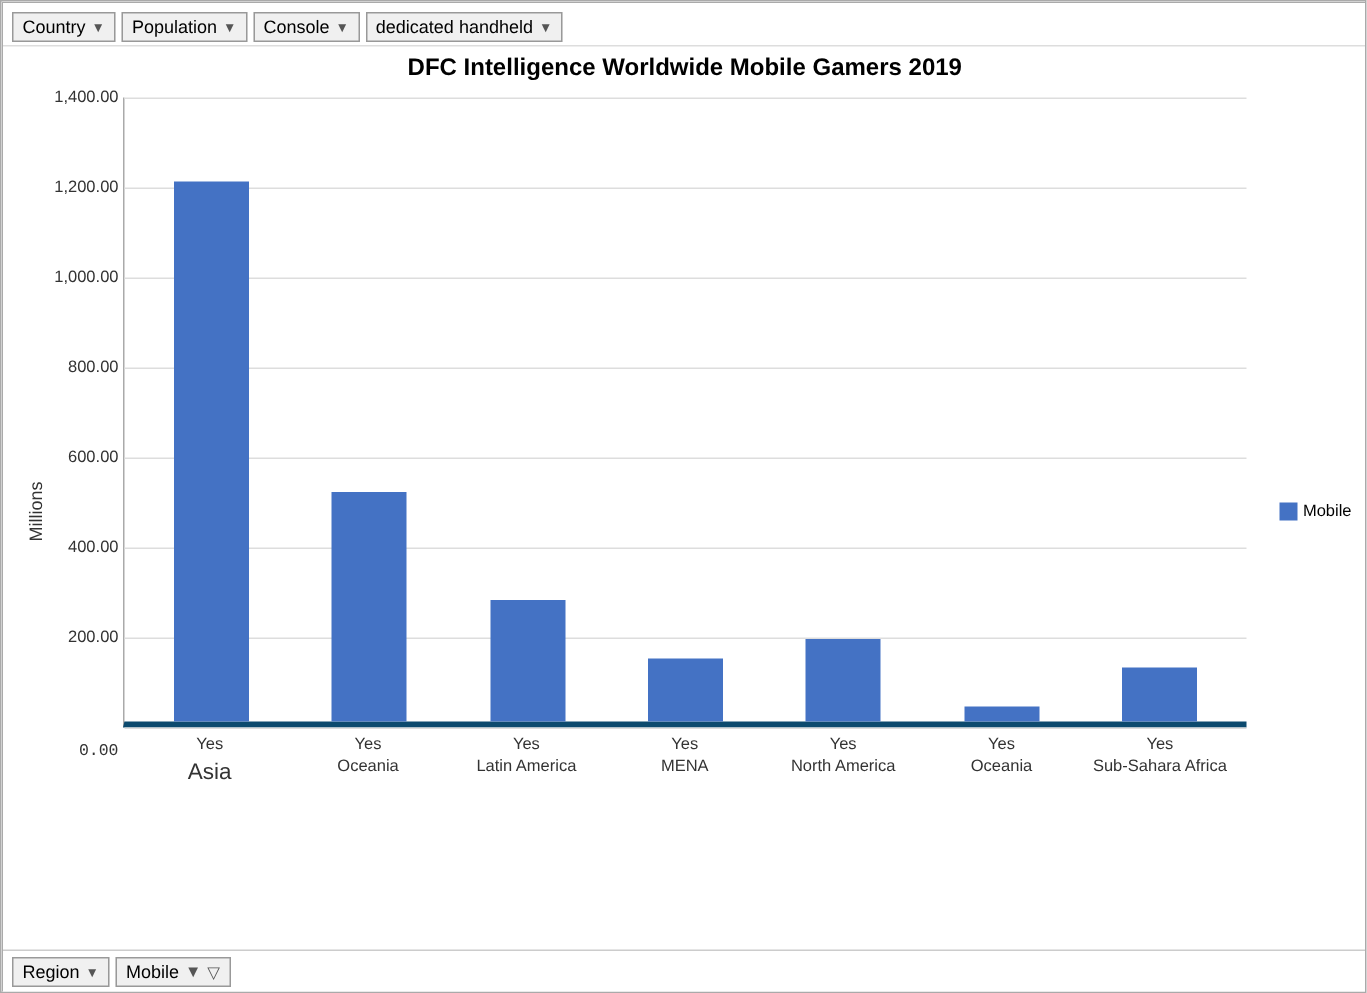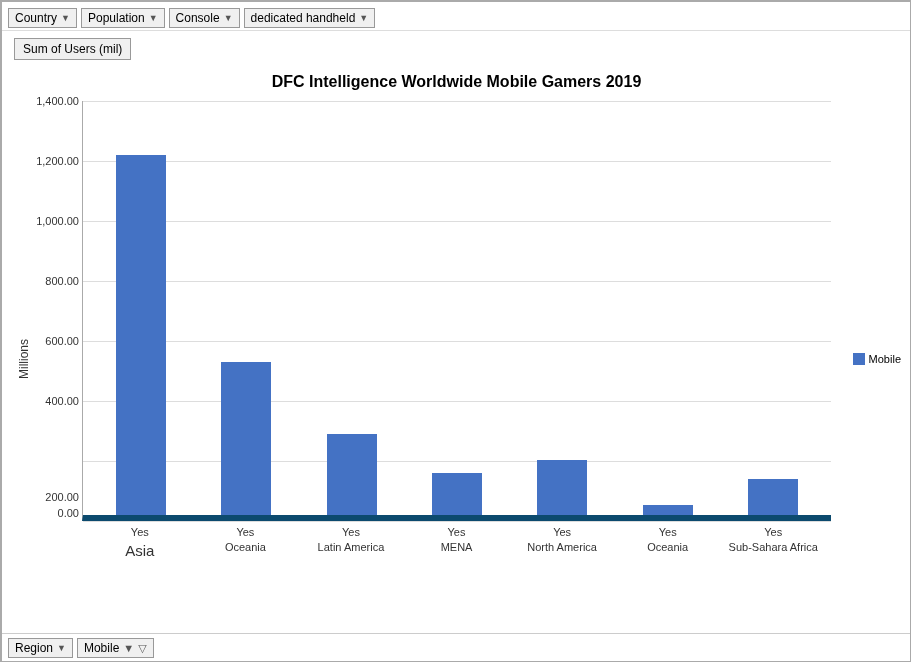--- a/index.html
+++ b/index.html
@@ -106,53 +106,50 @@
     <button class="filter-btn">
       <span>Console</span>
       <span class="arrow">▼</span>
     </button>
     <button class="filter-btn">
       <span>dedicated handheld</span>
       <span class="arrow">▼</span>
     </button>
   </div>
 
-  <div style="padding: 3px 6px;">
-    <span class="sum-label">Sum of Users (mil)</span>
-  </div>
 
   <div style="flex:1; position:relative; padding: 0 10px 10px 10px;">
 
     <div class="chart-title">DFC Intelligence Worldwide Mobile Gamers 2019</div>
 
     <div style="display:flex; height: calc(100% - 40px); position:relative;">
 
       <div class="y-axis-label">Millions</div>
 
       <div style="flex:1; position:relative;">
 
-        <div style="position:relative; height:420px; margin-left:50px; margin-right:70px; border-left:1px solid #aaa; border-bottom:6px solid #0c4a6e;">
+        <div style="position:relative; height:420px; margin-left:50px; margin-right:70px; border-left:1px solid #aaa; border-bottom:4px solid #0c4a6e;">
 
           <div style="position:absolute; top:0; left:0; right:0; bottom:0;" id="grid-container">
           <div style="position: absolute; left: 0px; right: 0px; top: 0px; border-top: 1px solid rgb(221, 221, 221); pointer-events: none;"></div>
               <div style="position: absolute; right: calc(100% + 4px); top: 0px; transform: translateY(-50%); font-size: 11px; color: rgb(51, 51, 51); white-space: nowrap; text-align: right;">1,400.00</div>
               <div style="position: absolute; left: 0px; right: 0px; top: 60.018px; border-top: 1px solid rgb(221, 221, 221); pointer-events: none;"></div>
               <div style="position: absolute; right: calc(100% + 4px); top: 60.018px; transform: translateY(-50%); font-size: 11px; color: rgb(51, 51, 51); white-space: nowrap; ">1,200.00</div>
               <div style="position: absolute; left: 0px; right: 0px; top: 119.994px; border-top: 1px solid rgb(221, 221, 221); pointer-events: none;"></div>
               <div style="position: absolute; right: calc(100% + 4px); top: 119.994px; transform: translateY(-50%); font-size: 11px; color: rgb(51, 51, 51); white-space: nowrap; text-align: right;">1,000.00</div>
               <div style="position: absolute; left: 0px; right: 0px; top: 180.012px; border-top: 1px solid rgb(221, 221, 221); pointer-events: none;"></div>
               <div style="position: absolute; right: calc(100% + 4px); top: 180.012px; transform: translateY(-50%); font-size: 11px; color: rgb(51, 51, 51); white-space: nowrap; text-align: right;">800.00</div>
               <div style="position: absolute; left: 0px; right: 0px; top: 239.988px; border-top: 1px solid rgb(221, 221, 221); pointer-events: none;"></div>
               <div style="position: absolute; right: calc(100% + 4px); top: 239.988px; transform: translateY(-50%); font-size: 11px; color: rgb(51, 51, 51); white-space: nowrap; text-align: right;">600.00</div>
               <div style="position: absolute; left: 0px; right: 0px; top: 300.006px; border-top: 1px solid rgb(221, 221, 221); pointer-events: none;"></div>
               <div style="position: absolute; right: calc(100% + 4px); top: 300.006px; transform: translateY(-50%); font-size: 11px; color: rgb(51, 51, 51); white-space: nowrap; text-align: right;">400.00</div>
               <div style="position: absolute; left: 0px; right: 0px; top: 359.982px; border-top: 1px solid rgb(221, 221, 221); pointer-events: none;"></div>
-              <div style="position: absolute; right: calc(100% + 4px); top: 359.982px; transform: translateY(-50%); font-size: 11px; color: rgb(51, 51, 51); white-space: nowrap; text-align: right; margin-top: 36px;">200.00</div>
+              <div style="position: absolute; right: calc(100% + 4px); top: 359.982px; transform: translateY(-50%); font-size: 11px; color: rgb(51, 51, 51); white-space: nowrap; text-align: right;">200.00</div>
               <div style="position: absolute; left: 0px; right: 0px; top: 420px; border-top: 1px solid rgb(221, 221, 221); pointer-events: none;"></div>
-              <div style="position: absolute; right: calc(100% + 4px); top: 412px; transform: translateY(-50%); font-size: 11px; color: rgb(51, 51, 51); white-space: nowrap; text-align: center;">0.00</div>
+              <div style="position: absolute; right: calc(100% + 4px); top: 436px; transform: translateY(-50%); font-size: 11px; color: rgb(51, 51, 51); white-space: nowrap; text-align: center; font-family: Liberation Mono, monospace;">0.00</div>
             </div>
 
           <div style="position:absolute; bottom:0; left:0; right:0; top:0; display:flex; align-items:flex-end; justify-content:space-around; padding: 0 5px;" id="bars-container">
           <div style="display: flex; flex-direction: column; align-items: center; flex: 1 1 0%;">
                 <div style="background: rgb(68, 114, 196); width: 50px; height: 360px; flex-shrink: 0;"></div>
               </div>
               <div style="display: flex; flex-direction: column; align-items: center; flex: 1 1 0%;">
                 <div style="background: rgb(68, 114, 196); width: 50px; height: 153px; flex-shrink: 0;"></div>
               </div>
               <div style="display: flex; flex-direction: column; align-items: center; flex: 1 1 0%;">

